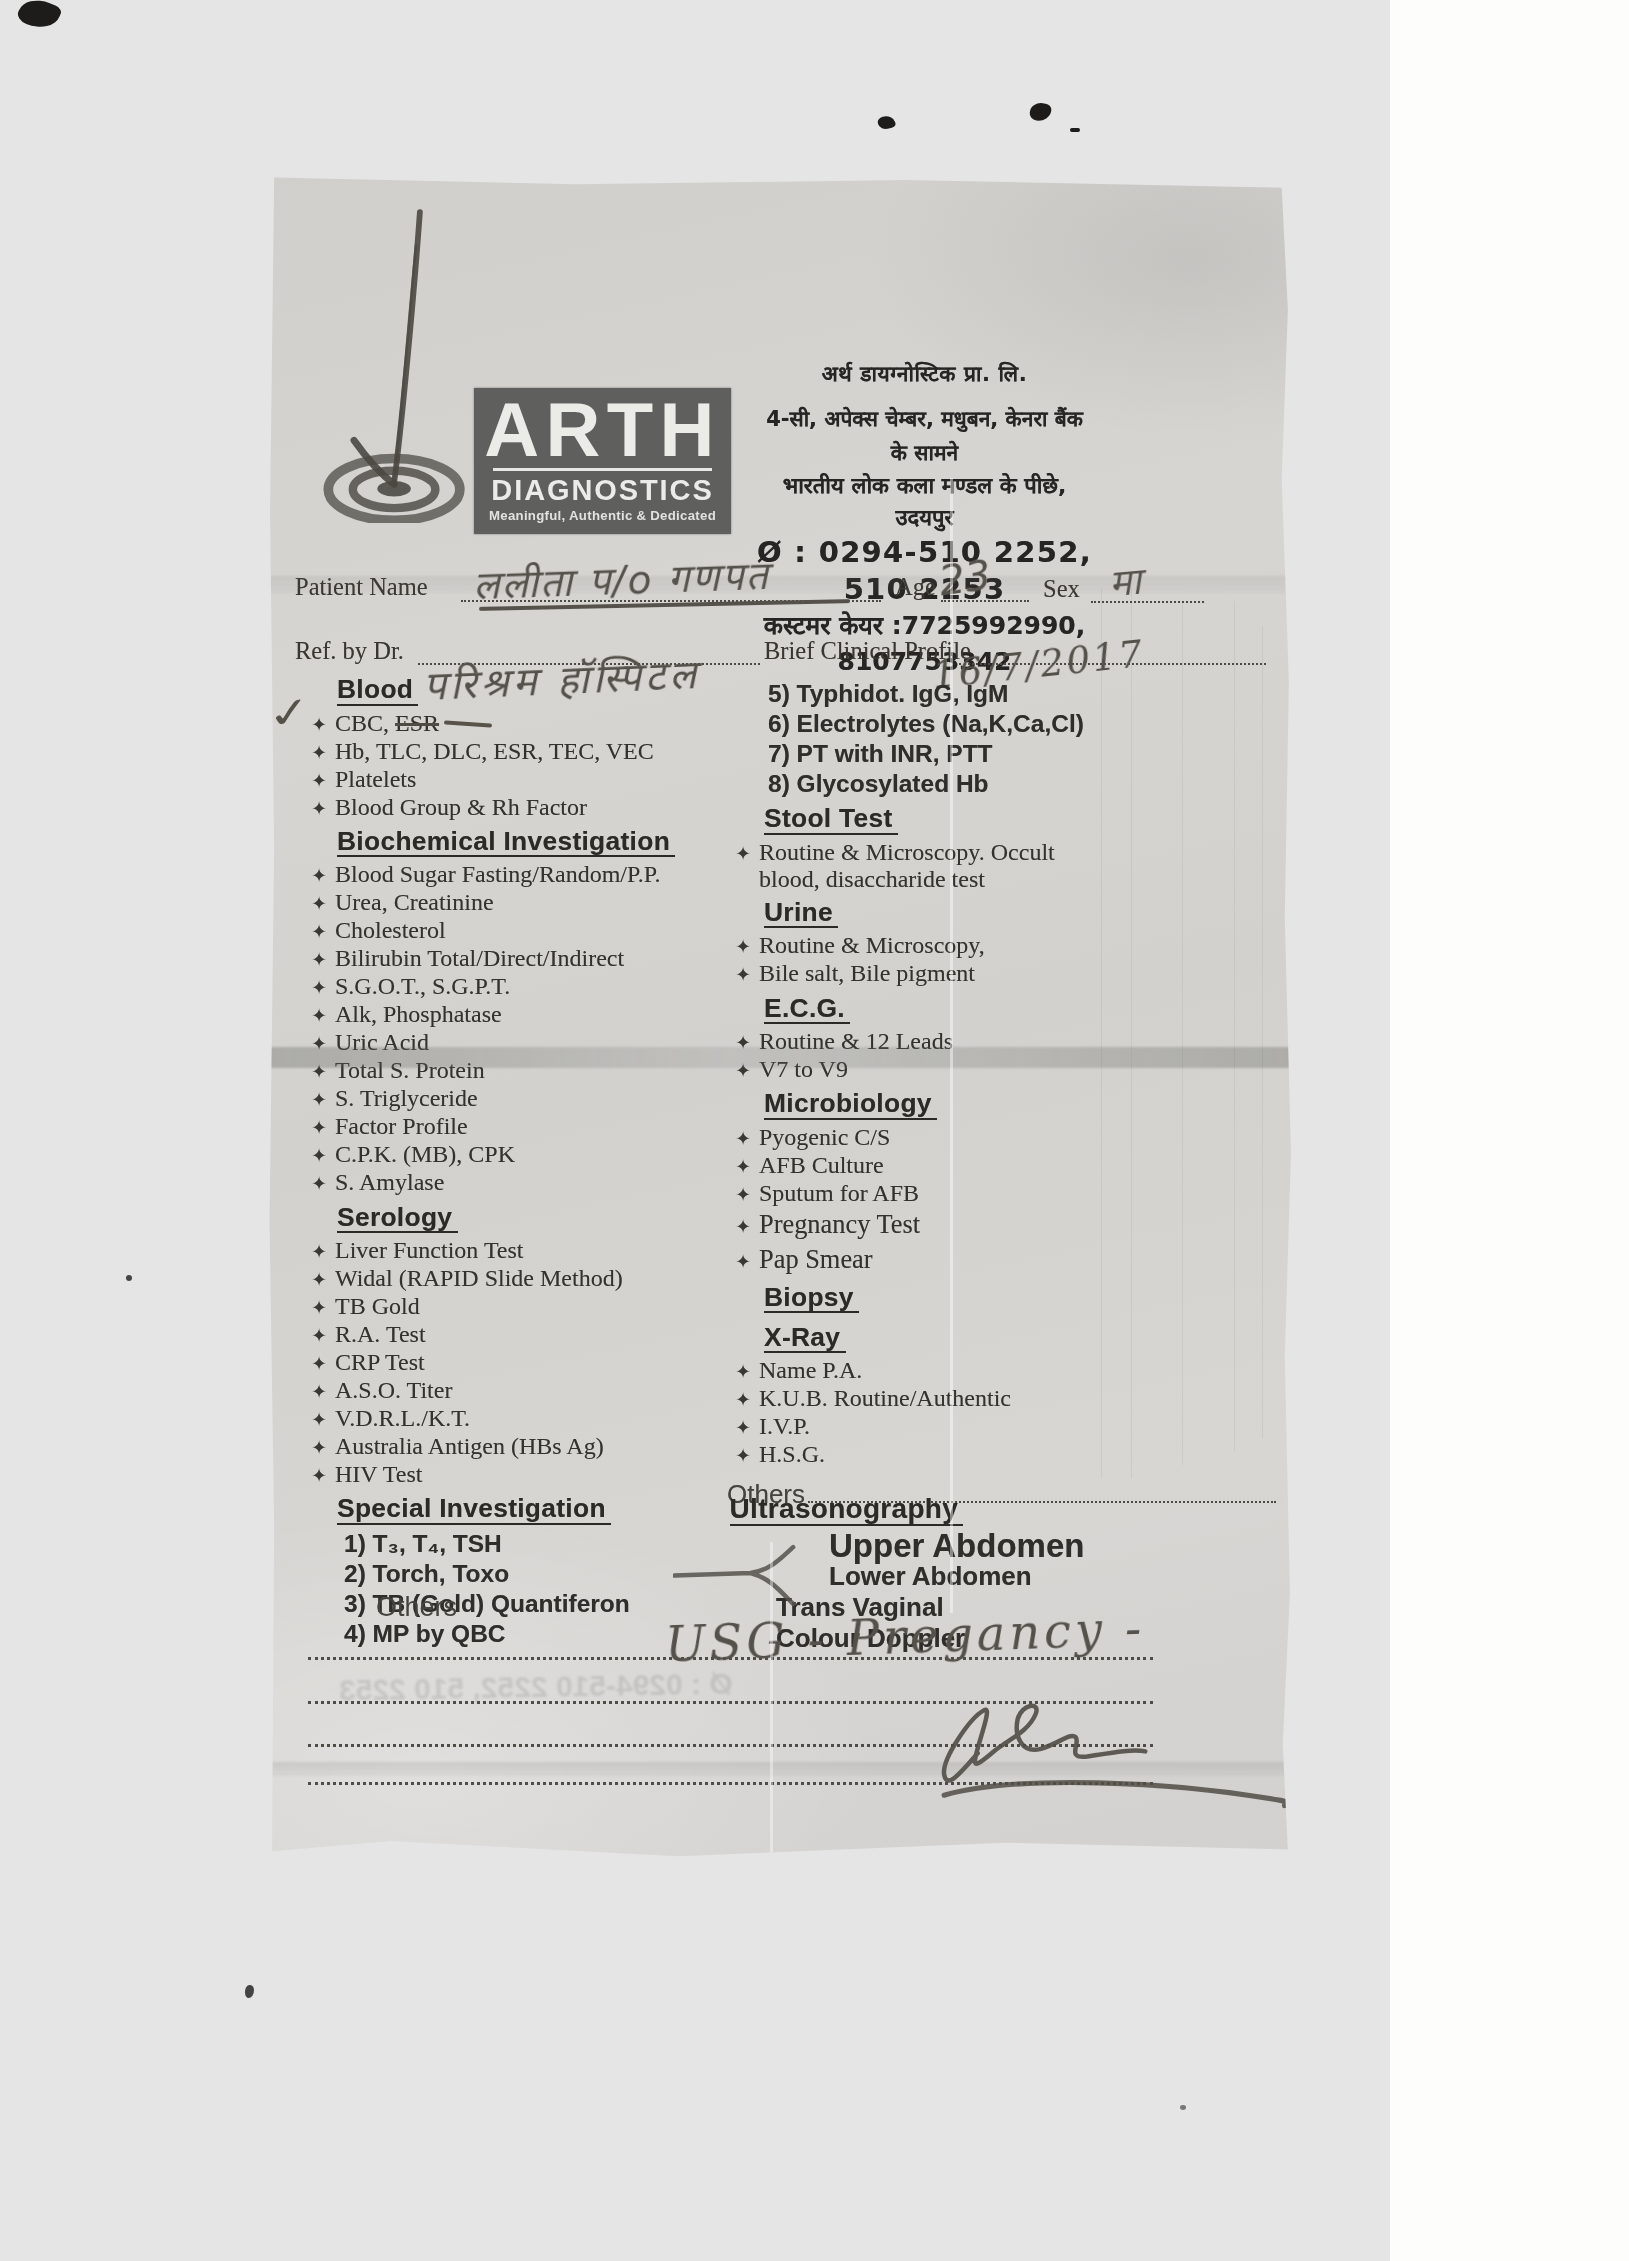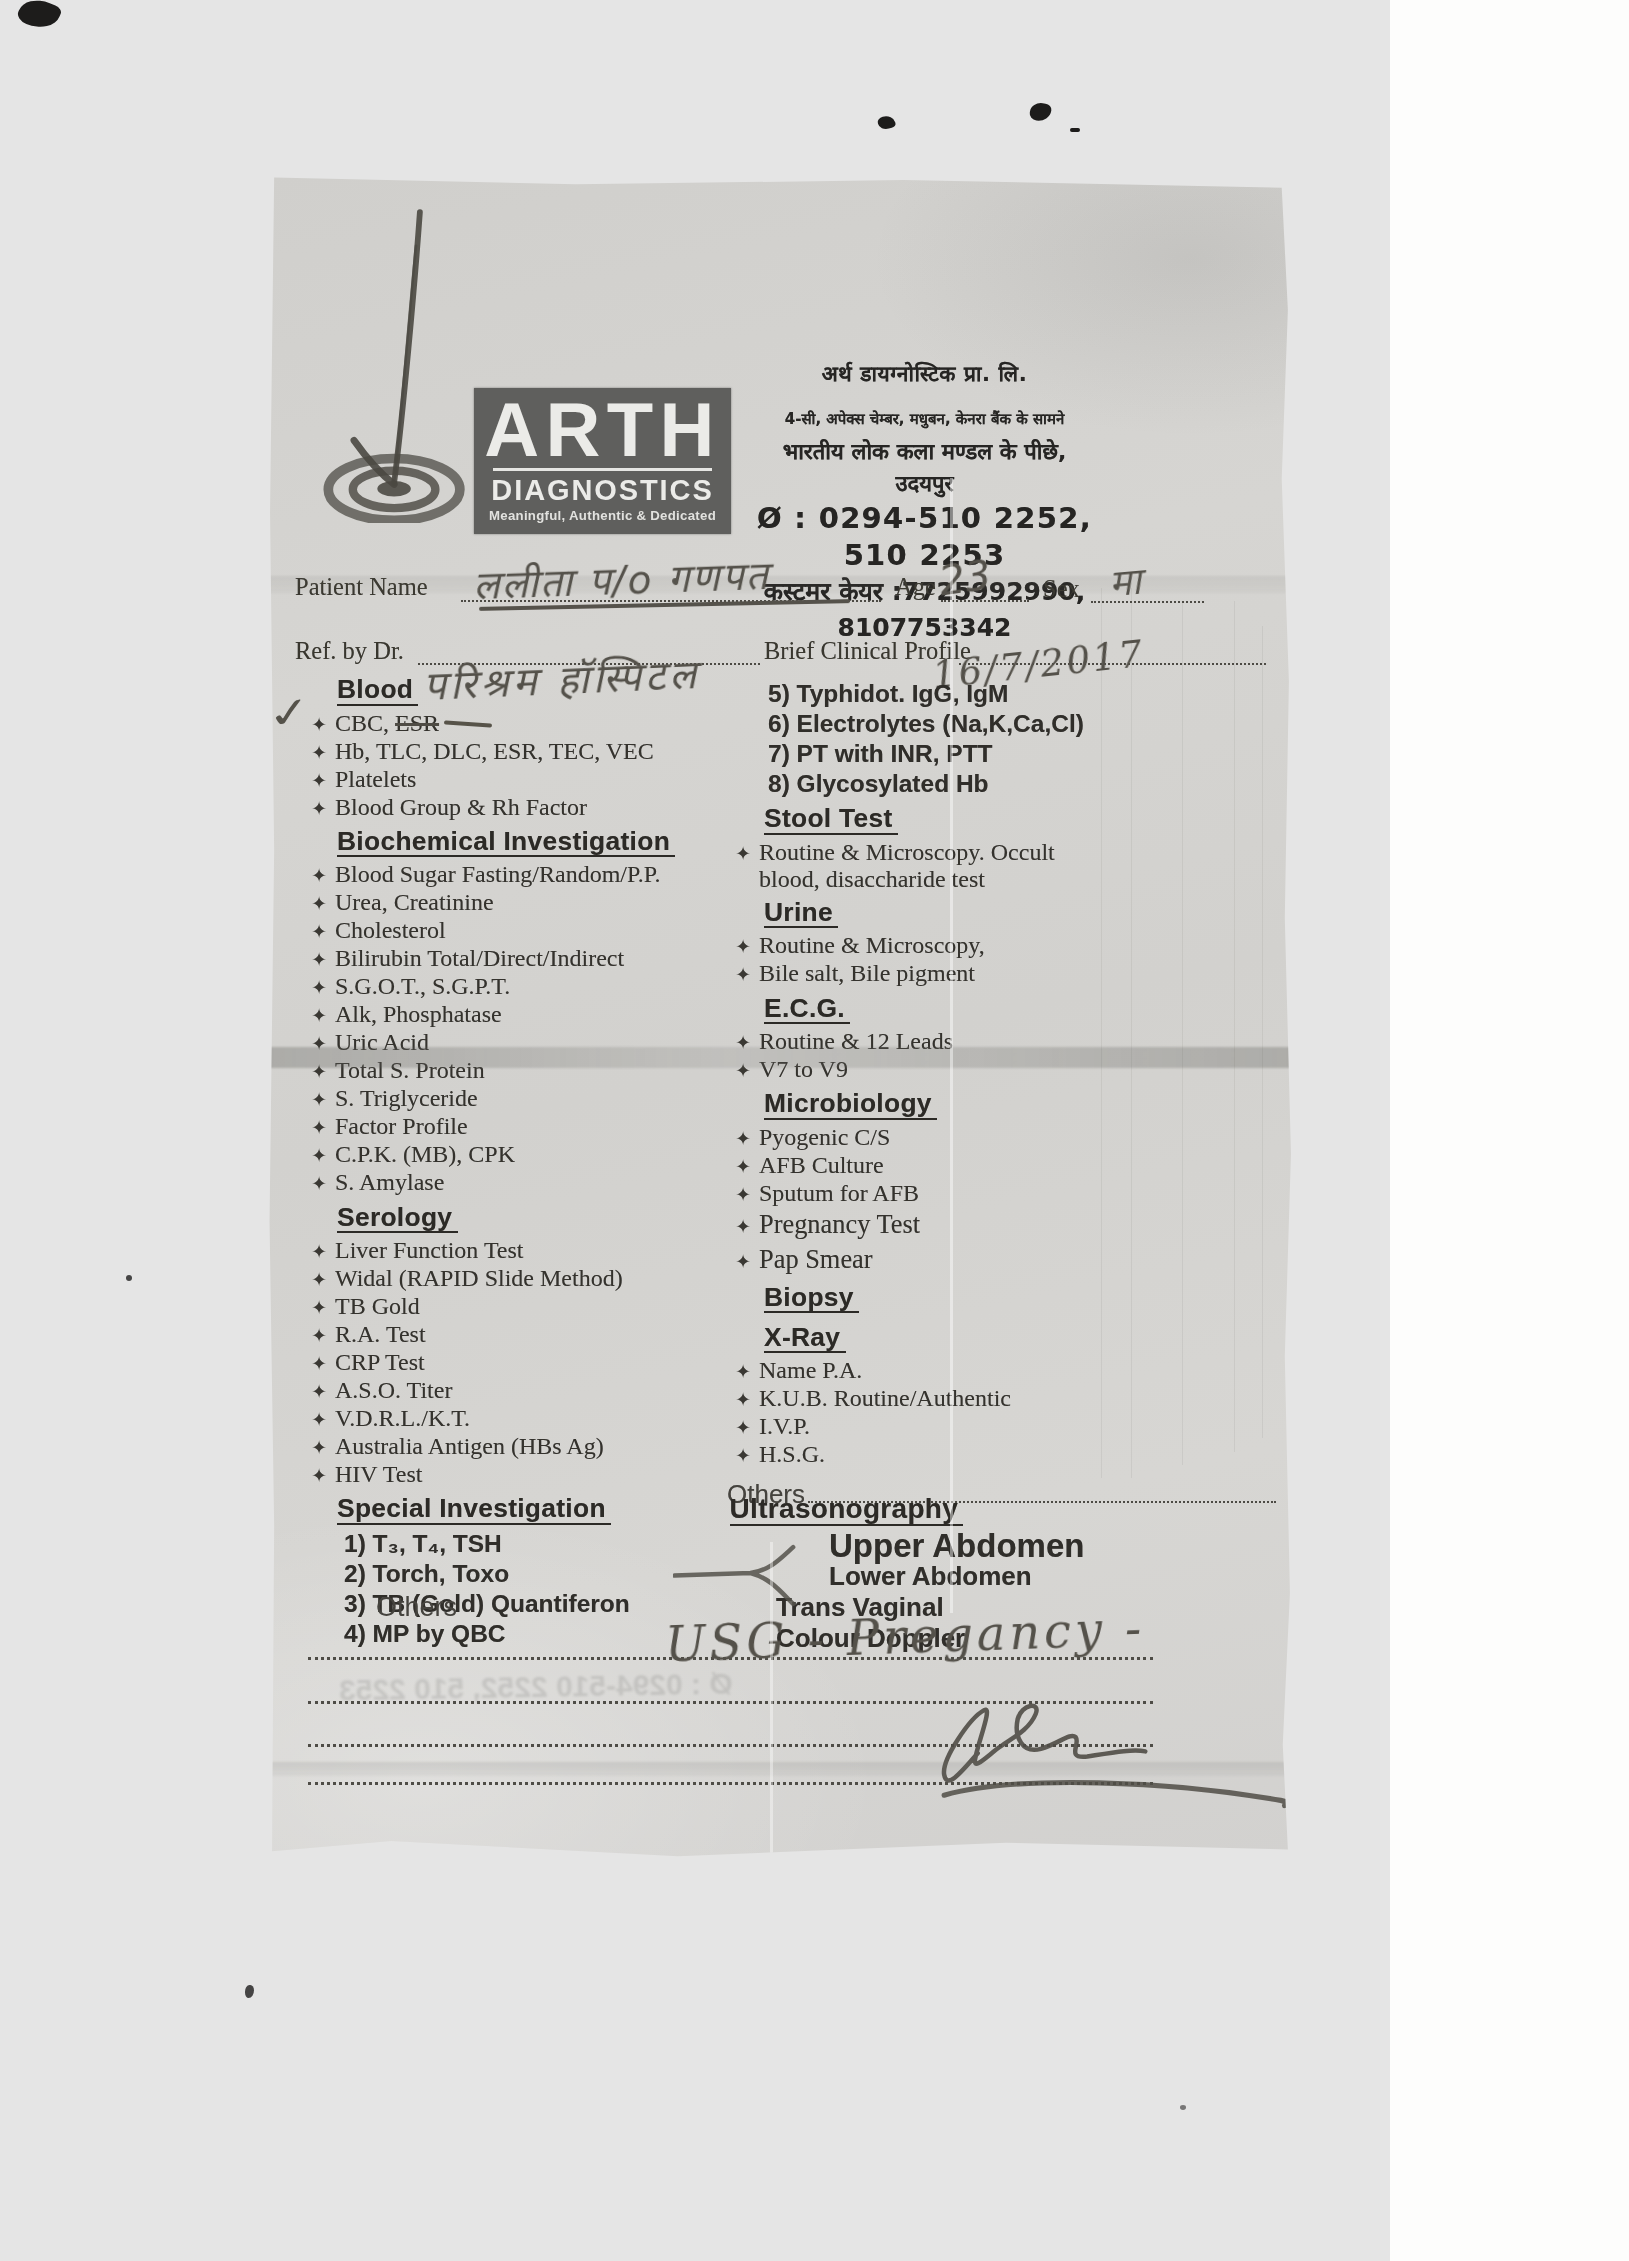--- a/index.html
+++ b/index.html
@@ -19,21 +19,21 @@
   #logo-box{left:206px;top:213px;width:257px;height:146px;background:#5f5f5d;
     box-shadow:0 0 1.9px rgba(60,60,60,.6);text-align:center;color:#ebebe8;
     font-family:"Liberation Sans",sans-serif;}
   #logo-brand{font-size:76px;font-weight:bold;letter-spacing:6.4px;line-height:72px;margin-top:6.4px;}
   #logo-rule{width:219px;height:3.2px;background:#e6e6e3;margin:1.3px auto 3.9px auto;}
   #logo-sub{font-size:29px;font-weight:bold;letter-spacing:1.9px;line-height:30px;}
   #logo-tag{font-size:13.2px;font-weight:bold;letter-spacing:0.3px;margin-top:3.2px;color:#e2e2df;}
   #clinic{left:489px;top:179px;width:335px;text-align:center;color:#262523;
     font-family:"DejaVu Sans",sans-serif;text-shadow:0 0 0.6px rgba(30,30,30,.45);}
   #clinic .l1{font-size:21px;font-weight:bold;line-height:40px;letter-spacing:0.6px;}
-  #clinic .l2{font-size:15px;font-weight:bold;line-height:34px;margin-top:7.7px;}
+  #clinic .l2{font-size:21px;font-weight:bold;line-height:34px;margin-top:7.7px;}
   #clinic .l3{font-size:22px;font-weight:bold;line-height:32px;}
   #clinic .l4{font-size:29px;font-weight:bold;line-height:37px;letter-spacing:1.3px;}
   #clinic .l5{font-size:25px;font-weight:bold;line-height:36px;}
   
   .flabel{font-size:24.5px;color:#39372f;white-space:nowrap;text-shadow:0 0 0.6px rgba(40,40,40,.35);}
   .dotline{border-bottom:2.6px dotted #4c4a44;height:28px;}
   
   #col-left{left:35px;top:495px;width:418px;}
   #col-right{left:459px;top:504px;width:549px;}
   .sec-h{font-family:"Liberation Sans",sans-serif;font-weight:bold;font-size:26.4px;color:#2c2a26;

